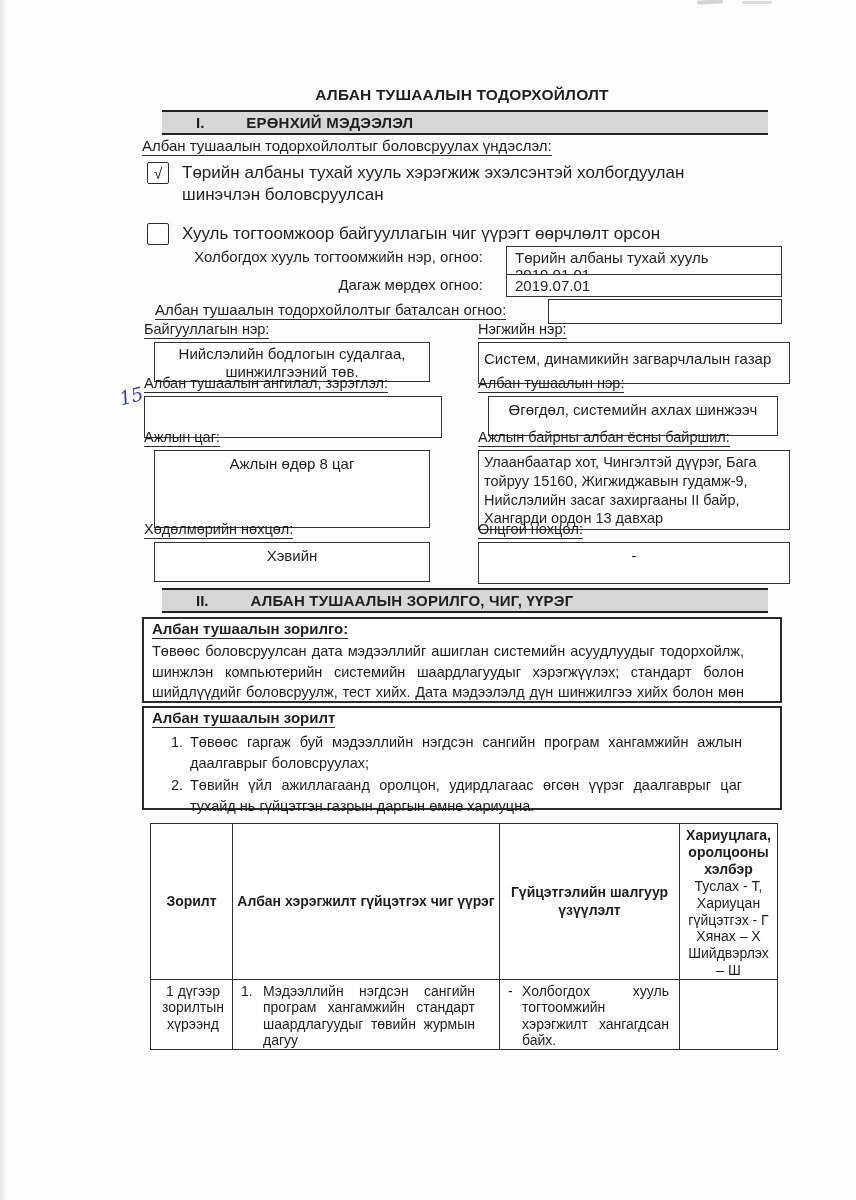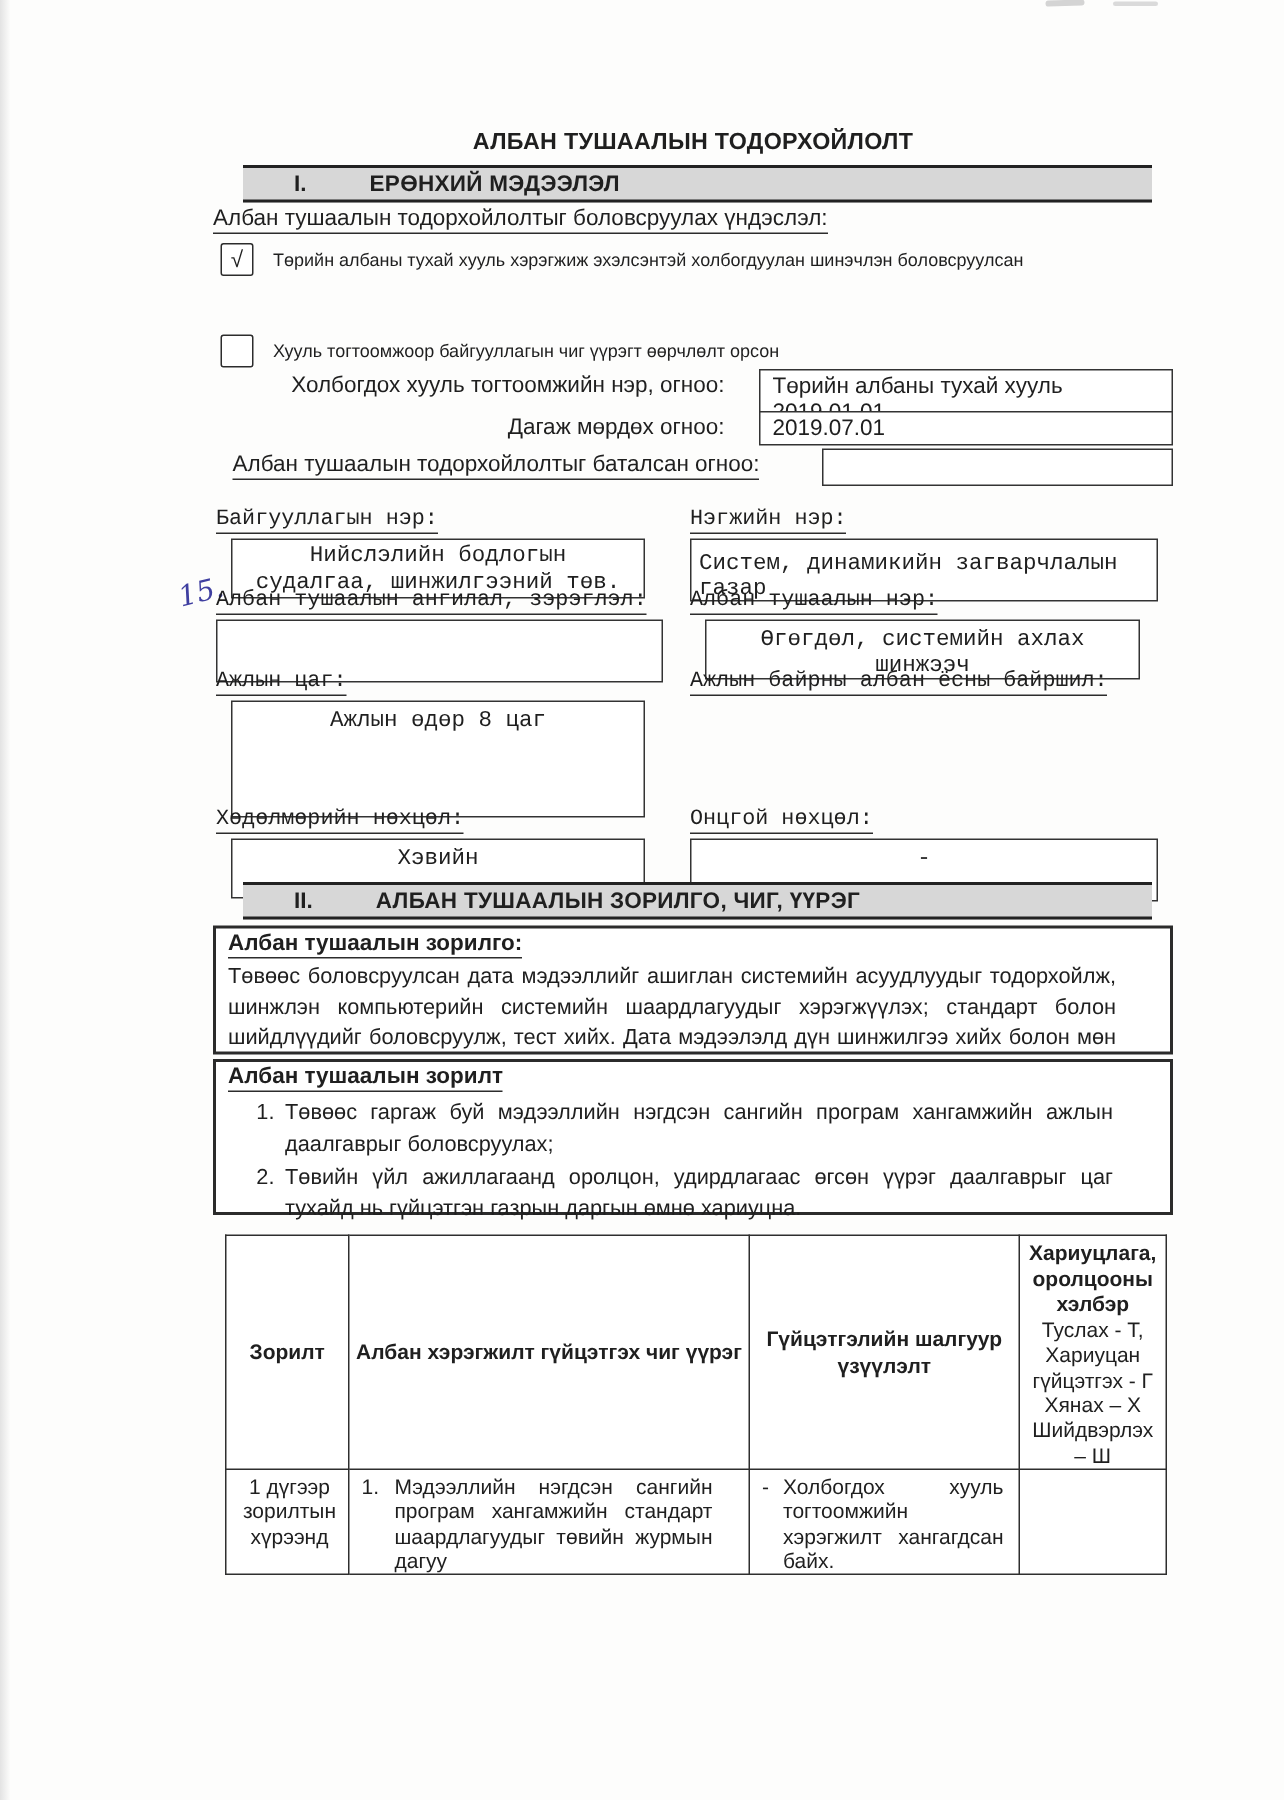--- a/index.html
+++ b/index.html
@@ -58,41 +58,40 @@
   .checkbox-row { position: absolute; left: 5px; display: flex; align-items: flex-start; }
   .cb1 { top: 162px; }
   .cb2 { top: 223px; }
   .checkbox {
     flex: 0 0 auto; width: 22px; height: 22px;
     border: 1.6px solid #2c2c2c; border-radius: 2px;
     display: inline-flex; align-items: center; justify-content: center;
     font-size: 15px; margin-top: 0;
     background: #fff;
   }
-  .cb-label { margin-left: 13px; font-size: 12px; line-height: 22px; max-width: 528px; }
+  .cb-label { margin-left: 13px; font-size: 17px; line-height: 22px; max-width: 528px; }
 
   .field-row { position: absolute; left: 0; right: 0; display: flex; align-items: stretch; gap: 16px; }
   .law-row { top: 246px; }
   .follow-row { top: 274px; }
   .right-label { width: 348px; text-align: right; font-size: 15px; padding-right: 7px; padding-top: 2px; }
   .value-box {
     flex: 1; border: 1.5px solid #333; min-height: 23px;
     font-size: 15px; padding: 2px 6px 0 8px; background: #fff;
   }
   .approved-row { position: absolute; top: 299px; left: 0; right: 0; height: 26px; }
   .approved-row .lbl { position: absolute; left: 13px; top: 2px; display: inline-block; }
   .approved-row .value-box { position: absolute; left: 406px; right: 0; top: 0; height: 25px; }
 
   .cols {
-    position: absolute; top: 336px; left: 2px; width: 640px;
+    position: absolute; top: 320px; left: 2px; width: 640px;
     display: grid;
     grid-template-columns: 298px 312px;
     grid-template-rows: 54px 54px 92px 70px;
-    column-gap: 18px;
-    font-family: Liberation Mono, monospace;
+    column-gap: 36px;
   }
   .fgroup .flabel { font-size: 14.5px; display: inline-block; margin-bottom: 3px; }
   .fbox {
     border: 1.5px solid #333; background: #fff; font-size: 15px;
     overflow: hidden;
   }
   .left-box { margin-left: 10px; margin-right: 12px; }
   .center { text-align: center; }
   .h40 { height: 40px; }
   .h42 { height: 42px; }
@@ -215,20 +214,21 @@
         <span class="flabel u">Албан тушаалын нэр:</span>
         <div class="fbox left-box h40 center pad-top">Өгөгдөл, системийн ахлах шинжээч</div>
       </div>
 
       <div class="fgroup">
         <span class="flabel u">Ажлын цаг:</span>
         <div class="fbox left-box h78 center pad-top">Ажлын өдөр 8 цаг</div>
       </div>
       <div class="fgroup">
         <span class="flabel u">Ажлын байрны албан ёсны байршил:</span>
+        <div class="fbox h80 addr-box">Улаанбаатар хот, Чингэлтэй дүүрэг, Бага тойруу 15160, Жигжиджавын гудамж-9, Нийслэлийн засаг захиргааны II байр, Хангарди ордон 13 давхар</div>
       </div>
 
       <div class="fgroup">
         <span class="flabel u">Хөдөлмөрийн нөхцөл:</span>
         <div class="fbox left-box h40 center pad-top">Хэвийн</div>
       </div>
       <div class="fgroup">
         <span class="flabel u">Онцгой нөхцөл:</span>
         <div class="fbox h42 center pad-top">-</div>
       </div>

